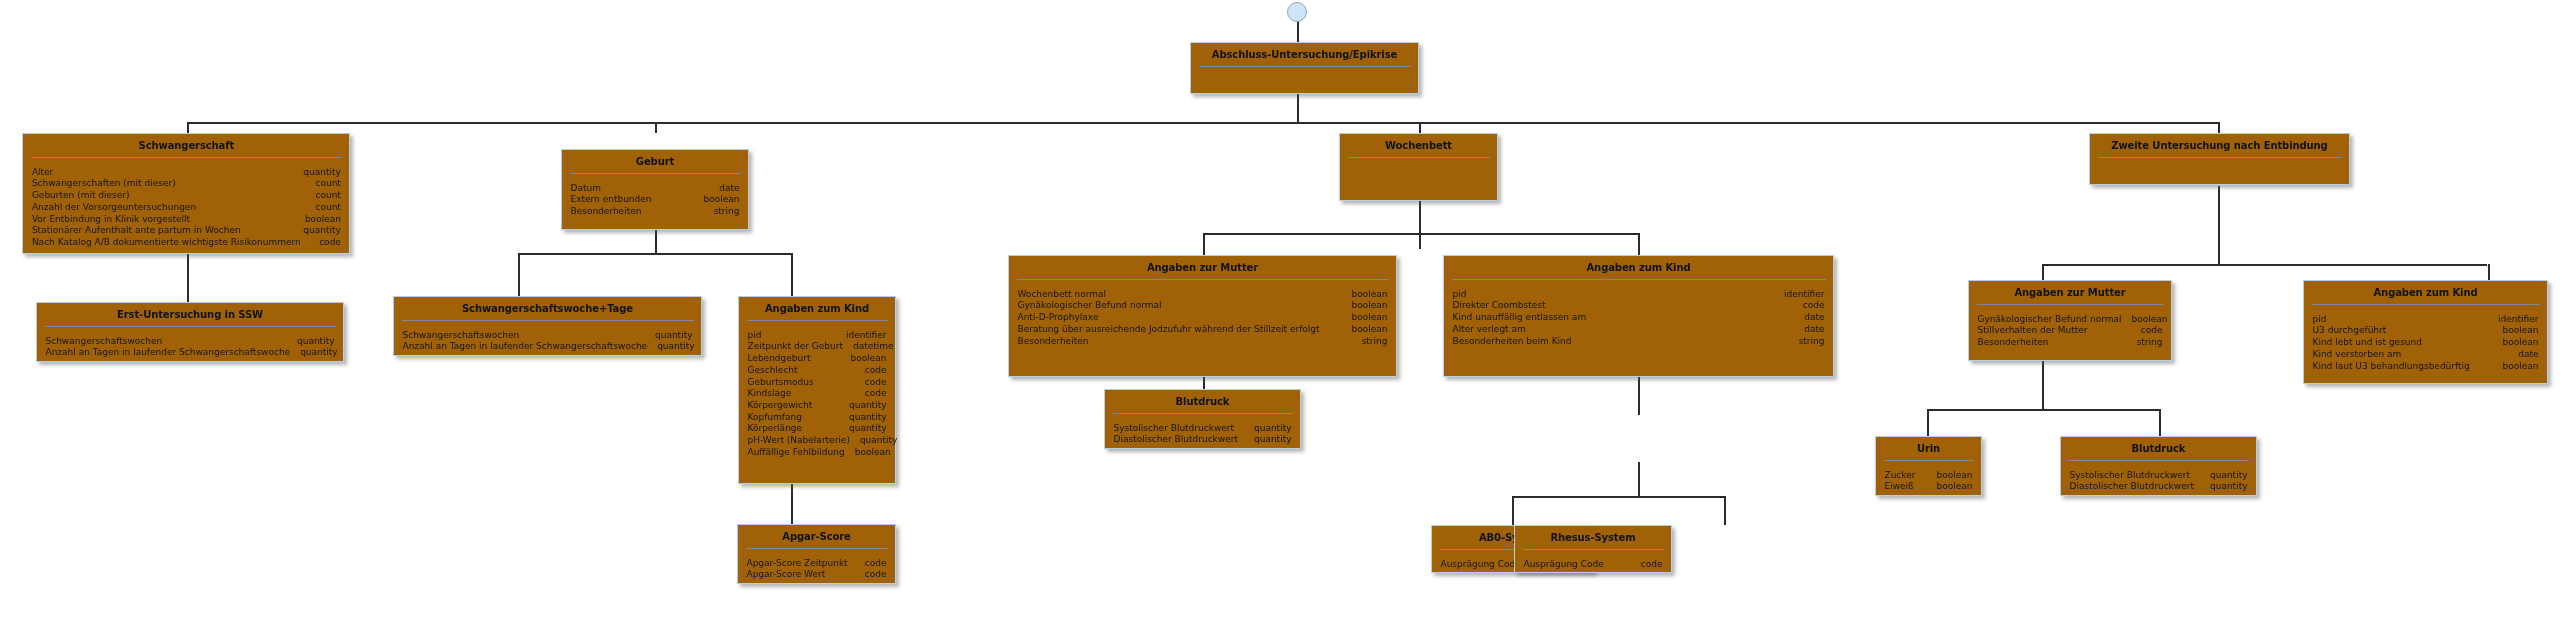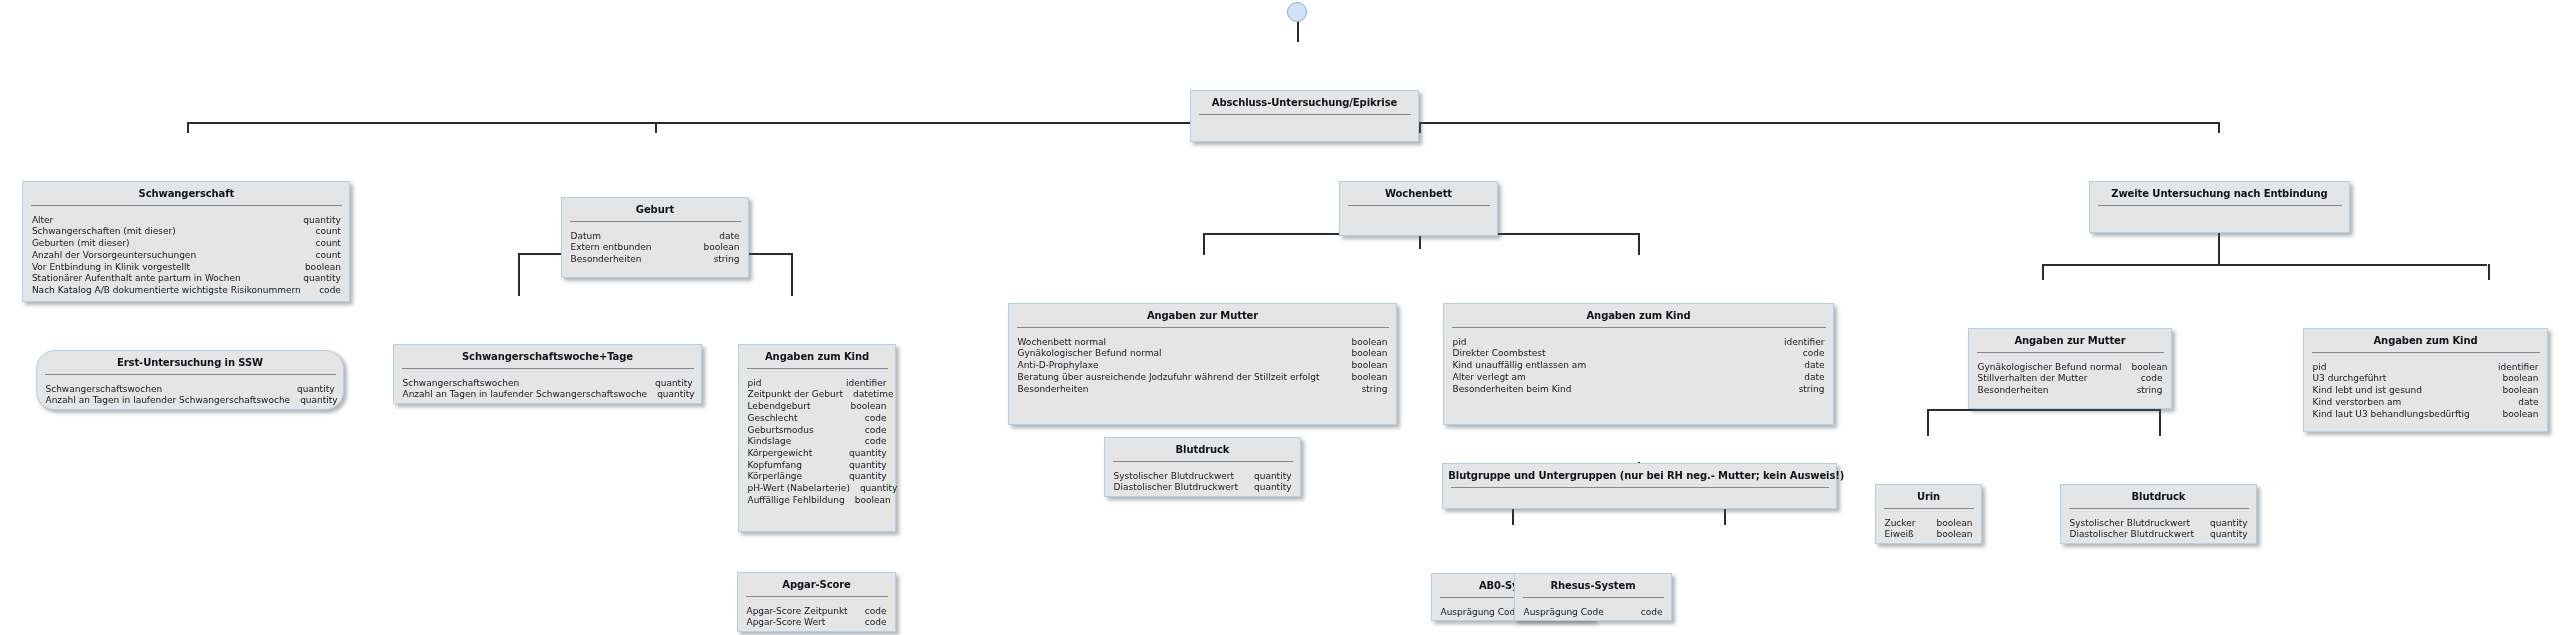--- a/index.html
+++ b/index.html
@@ -26,25 +26,24 @@
     width:20px;height:20px;
     border-radius:50%;
     background:#cfe4f9;
     border:0.8px solid #8ba9c4;
     box-sizing:border-box;
   }
 
   
   .node{
     position:absolute;
-    background:#e5e5e5;
+    background:#a16207;
     border:0.5px solid #b7cfe5;
     box-sizing:border-box;
     box-shadow:2.7px 2.7px 3.7px rgba(90,90,90,0.45);
-    margin-top:48px;
   }
   .node .title{
     text-align:center;
     font-weight:bold;
     font-size:10px;
     color:#10131a;
     letter-spacing:-0.1px;
     padding:6.4px 5.3px 5.9px 5.3px;
     white-space:nowrap;
   }
@@ -157,21 +156,21 @@
           <span class="aname">Stationärer Aufenthalt ante partum in Wochen</span>
           <span class="atype">quantity</span>
         </div>
       <div class="attr-row">
           <span class="aname">Nach Katalog A/B dokumentierte wichtigste Risikonummern</span>
           <span class="atype">code</span>
         </div>
     </div>
   </div>
 
-  <div class="node" style="left:36px;top:302px;width:308px;height:60px;border-radius:19px;">
+  <div class="node" style="left:36px;top:302px;width:308px;height:60px;">
     <div class="title">Erst-Untersuchung in SSW</div>
     <div class="rule"></div>
     <div class="attrs">
       <div class="attr-row">
           <span class="aname">Schwangerschaftswochen</span>
           <span class="atype">quantity</span>
         </div>
       <div class="attr-row">
           <span class="aname">Anzahl an Tagen in laufender Schwangerschaftswoche</span>
           <span class="atype">quantity</span>
@@ -272,21 +271,21 @@
           <span class="aname">Apgar-Score Zeitpunkt</span>
           <span class="atype">code</span>
         </div>
       <div class="attr-row">
           <span class="aname">Apgar-Score Wert</span>
           <span class="atype">code</span>
         </div>
     </div>
   </div>
 
-  <div class="node empty" style="left:1339px;top:133px;width:159px;height:55px;">
+  <div class="node empty" style="left:1339px;top:133px;width:159px;height:68px;">
     <div class="title">Wochenbett</div>
     <div class="rule"></div>
     <div class="attrs"></div>
   </div>
 
   <div class="node" style="left:1008px;top:255px;width:389px;height:122px;">
     <div class="title">Angaben zur Mutter</div>
     <div class="rule"></div>
     <div class="attrs">
       <div class="attr-row">
@@ -347,25 +346,20 @@
           <span class="aname">Alter verlegt am</span>
           <span class="atype">date</span>
         </div>
       <div class="attr-row">
           <span class="aname">Besonderheiten beim Kind</span>
           <span class="atype">string</span>
         </div>
     </div>
   </div>
 
-  <div class="node empty" style="left:1442px;top:415px;width:395px;height:46px;">
-    <div class="title">Blutgruppe und Untergruppen (nur bei RH neg.- Mutter; kein Ausweis!)</div>
-    <div class="rule"></div>
-    <div class="attrs"></div>
-  </div>
 
   <div class="node" style="left:1431px;top:525px;width:163px;height:48px;">
     <div class="title">AB0-System</div>
     <div class="rule"></div>
     <div class="attrs">
       <div class="attr-row">
           <span class="aname">Ausprägung Code</span>
           <span class="atype">code</span>
         </div>
     </div>

